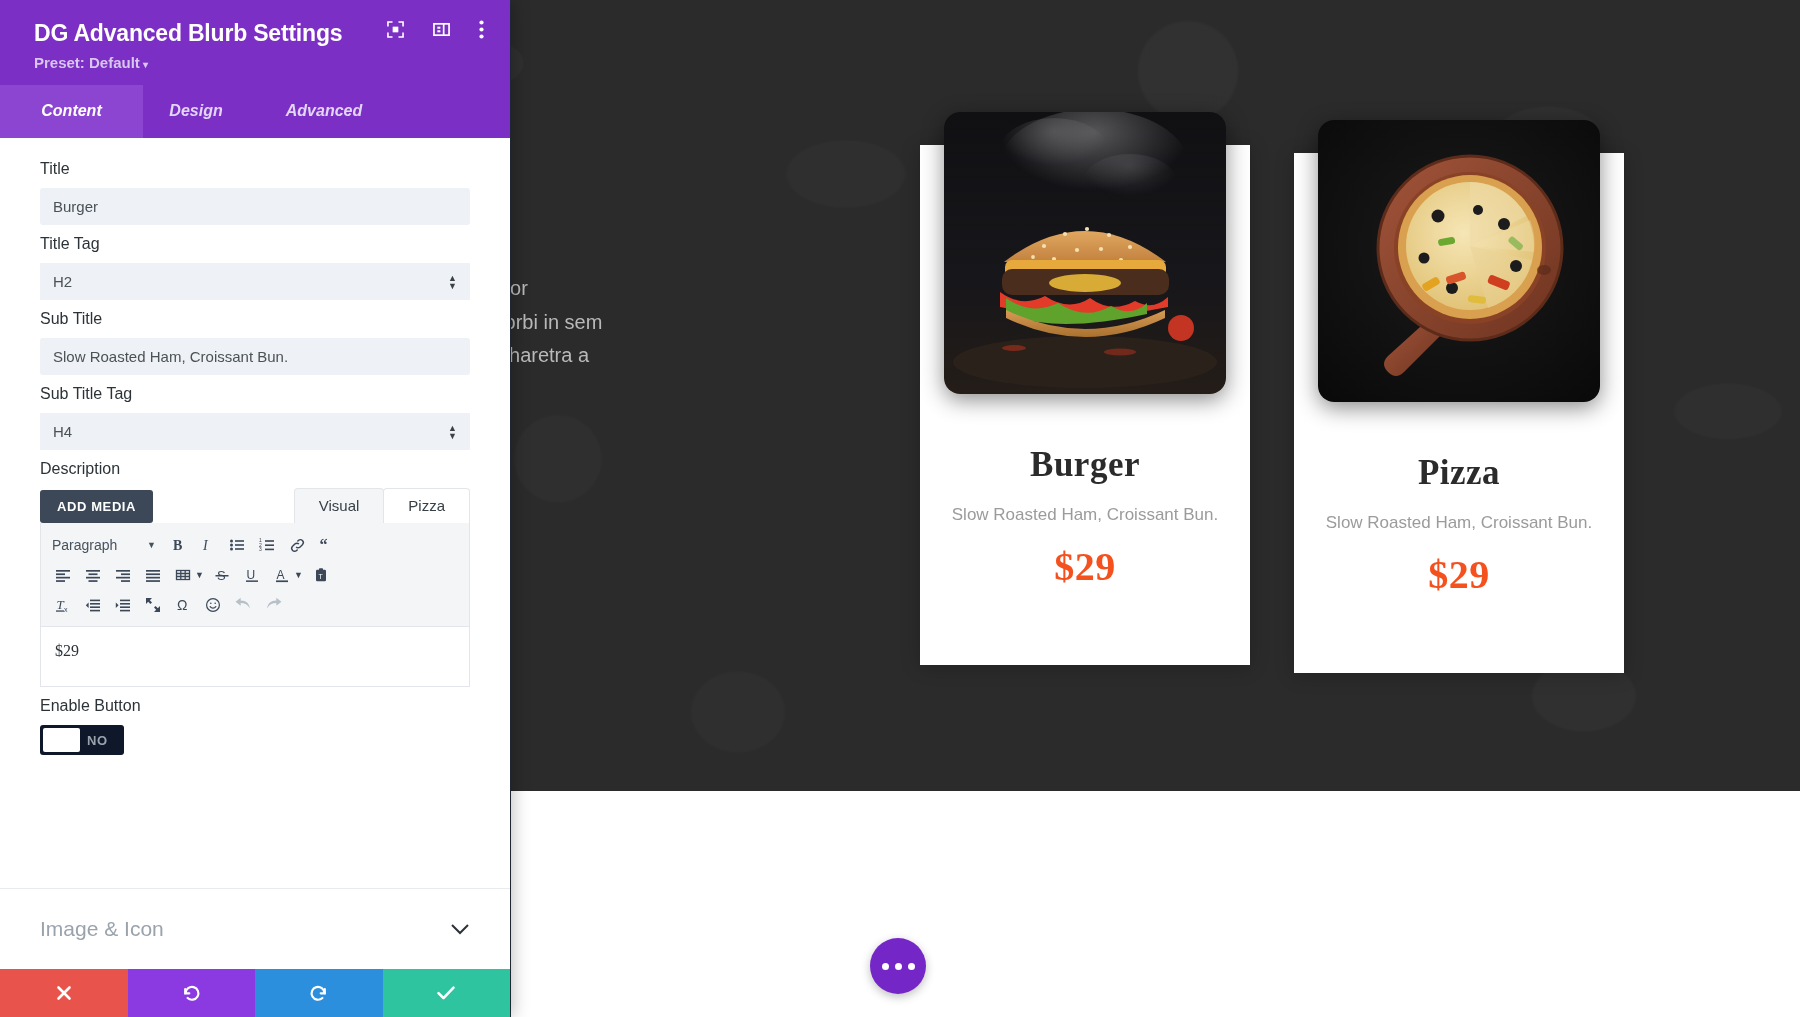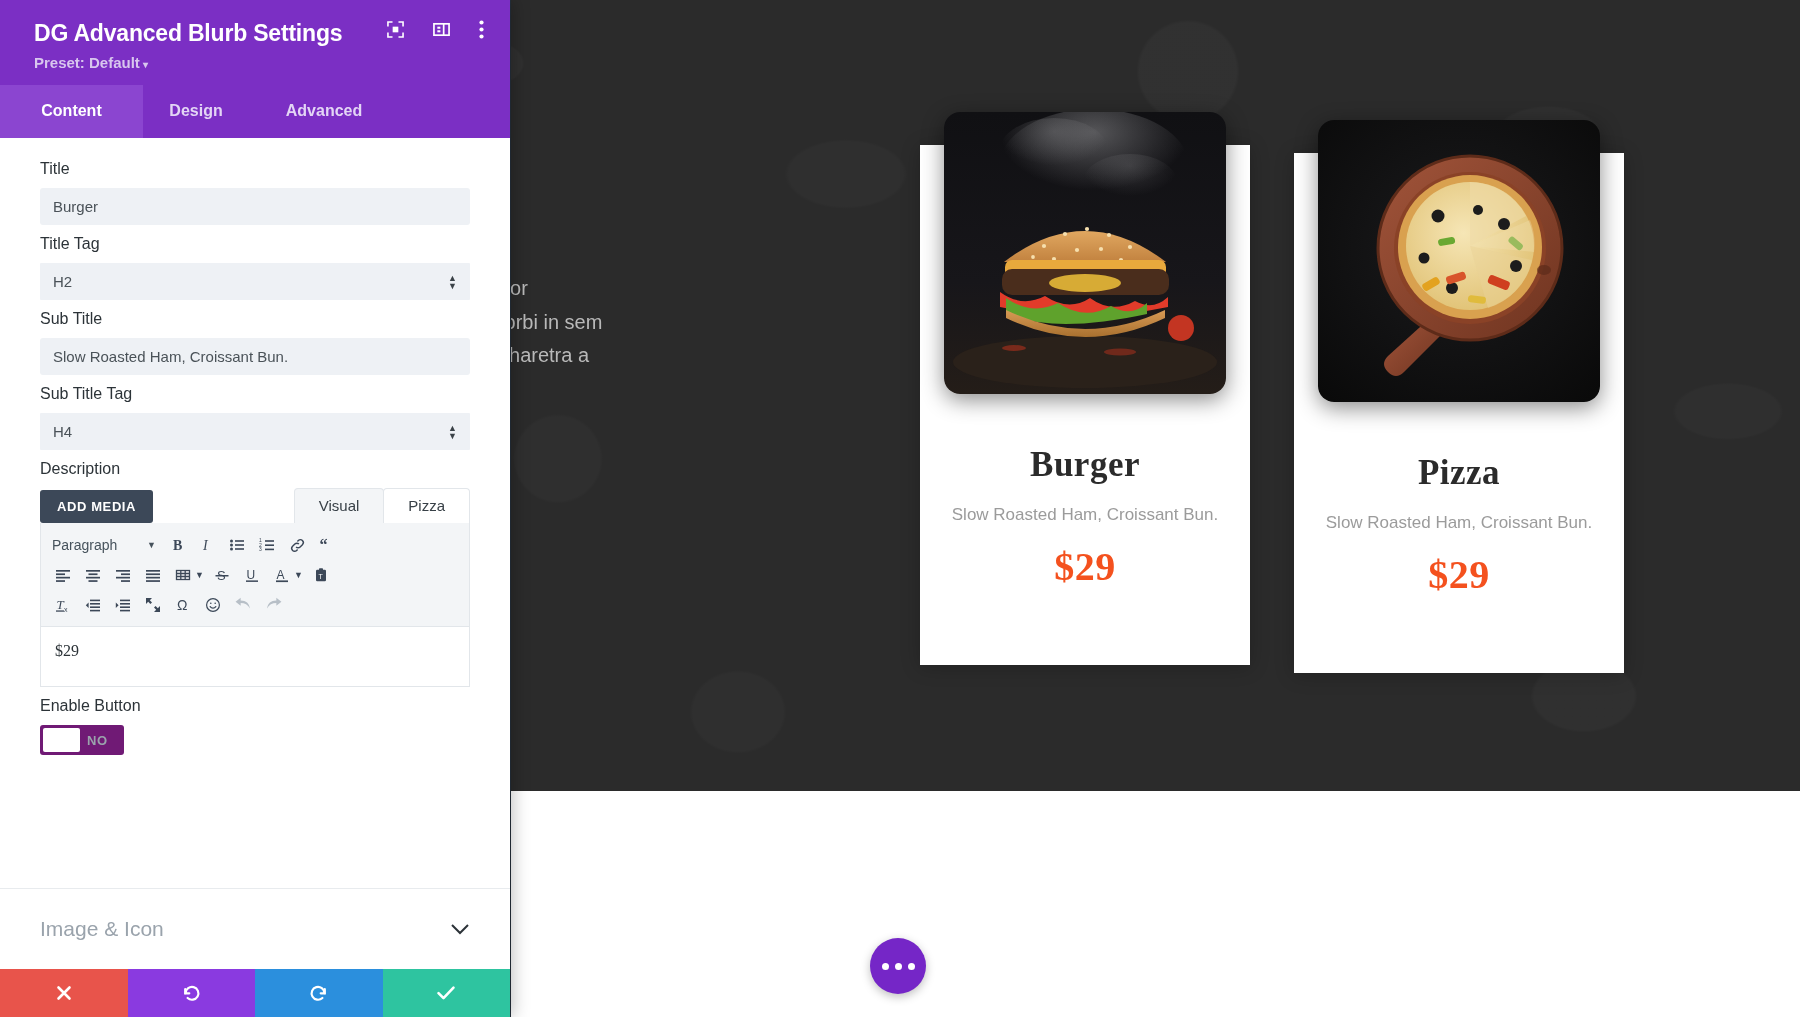--- a/index.html
+++ b/index.html
@@ -89,21 +89,21 @@
   .panel-title { color:#fff; font-size:23px; font-weight:700; letter-spacing:-.2px; }
   .panel-preset { margin-top:7px; color:#d8c6ee; font-size:15px; font-weight:700; }
   .panel-preset .caret { font-size:10px; margin-left:3px; }
   .head-icons { position:absolute; right:26px; top:20px; display:flex; align-items:center; gap:29px; }
   .head-icons span { cursor:pointer; display:flex; align-items:center; }
   .head-icons svg { display:block; }
 
   .tabs { display:flex; background:#7b2fc4; flex:0 0 auto; }
   .tab {
     padding:17px 0 18px; color:#e3d5f5; font-size:16px; font-weight:700;
-    cursor:pointer; text-align:center; background:transparent;
+    cursor:pointer; text-align:center; background:transparent;font-style:italic;
   }
   .tab.t0 { width:143px; }
   .tab.t1 { width:106px; }
   .tab.t2 { width:150px; }
   .tab.active { background:#8b45d0; color:#ffffff; }
 
   .panel-scroll { flex:1 1 auto; overflow:hidden; padding:22px 40px 0 40px; background:#fff; }
 
   .field { margin-bottom:10px; }
   .field-label { font-size:16px; color:#2c3338; font-weight:400; margin-bottom:10px; }
@@ -157,21 +157,21 @@
   .mce-btn.dim { color:#b7bfc7; }
 
   .editor-area {
     border:1px solid #e2e6ea; border-top:none; background:#fff;
     min-height:60px; padding:15px 14px; font-size:16px; color:#2c3338;
     font-family:"Liberation Serif", serif;
   }
 
   .toggle-row { display:flex; }
   .toggle {
-    display:flex; align-items:center; background:#701a75; border-radius:3px;
+    display:flex; align-items:center; background:#0f172a; border-radius:3px;
     padding:3px; cursor:pointer; gap:2px;
   }
   .toggle .knob { width:37px; height:24px; background:#fff; border-radius:2px; }
   .toggle .lbl { font-size:13px; font-weight:700; color:#9aa3ac; padding:0 13px 0 5px; letter-spacing:.5px; }
 
   .accordion {
     border-top:1px solid #e8ebee; padding:28px 40px;
     display:flex; align-items:center; justify-content:space-between;
     cursor:pointer; flex:0 0 auto; background:#fff;
   }

